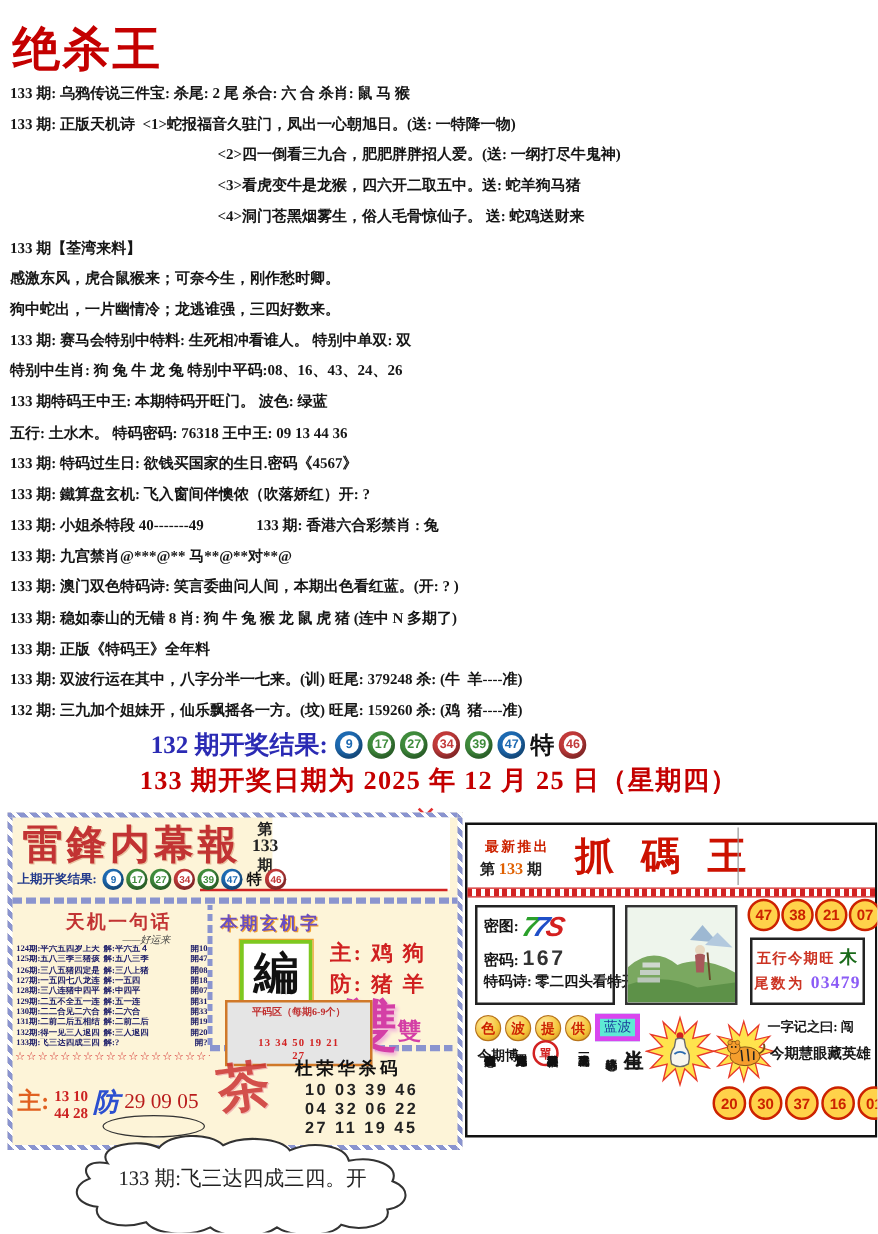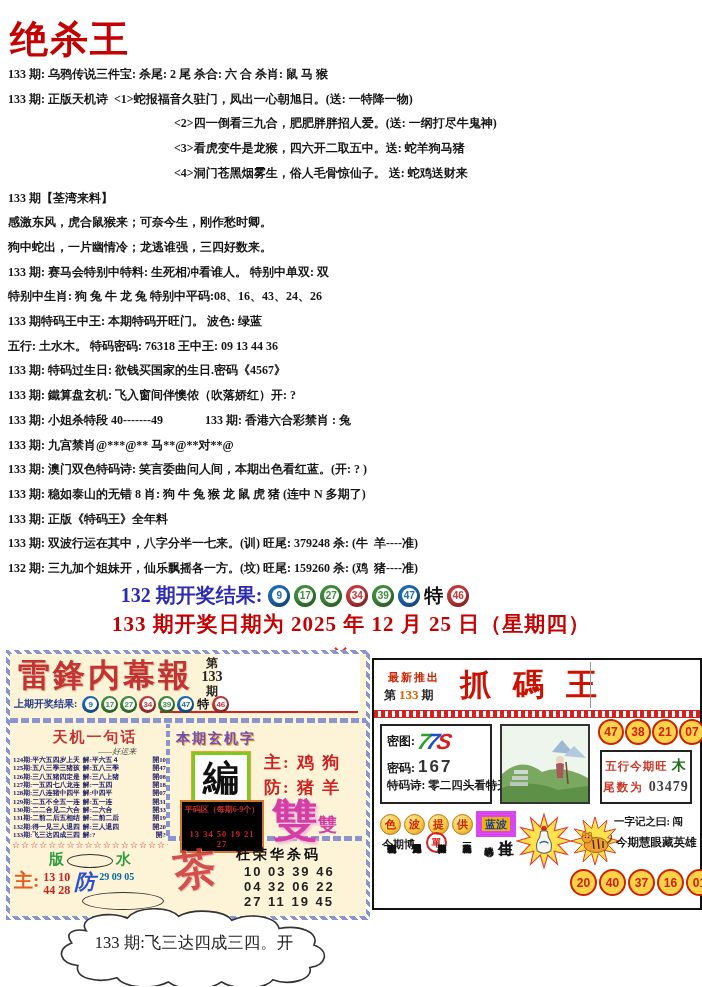--- a/index.html
+++ b/index.html
@@ -49,30 +49,30 @@
   .tj-row{display:flex;white-space:nowrap;font-size:6.8px;font-weight:700;color:#20206a;line-height:8.35px;overflow:hidden}
   .tj-jie{margin-left:3px}
   .tj-kai{margin-left:auto;color:#20206a}
   .tj-stars{position:absolute;left:2px;top:186px;width:156px;text-align:center;color:#d22222;font-size:9px;letter-spacing:1px;overflow:hidden;white-space:nowrap}
   .banshui{position:absolute;left:4px;top:196px;width:152px;text-align:center;color:#2e9e3e;font-size:15px;font-weight:900}
   .oval{display:inline-block;width:44px;height:12px;border:1.5px solid #333;border-radius:50%;vertical-align:middle;margin:0 3px}
   .zf-row{position:absolute;left:4px;top:214px;width:152px;display:flex;align-items:flex-start;gap:4px}
   .zf-zhu{font-size:19px;color:#e06020;font-weight:900}
   .zf-nums1{font-size:12px;color:#cc2222;font-weight:700;line-height:13px;white-space:pre;margin-top:3px}
   .zf-fang{font-size:21px;color:#2b4fd0;font-weight:900;font-style:italic}
-  .zf-nums2{font-size:10px;color:#0369a1;font-weight:700;margin-top:3px}
+  .zf-nums2{font-size:17px;color:#b91c1c;font-weight:400;margin-top:3px}
   .oval2{position:absolute;left:72px;top:238px;width:80px;height:16px;border:1.5px solid #333;border-radius:50%}
 
   .xj-title{position:absolute;left:166px;top:76px;font-size:14px;font-weight:900;color:#6a4ec0;letter-spacing:2px;text-shadow:1px 1px 0 #f0a030}
   .bian-box{position:absolute;left:182px;top:98px;width:52px;height:46px;background:#fff;border:3px solid #7ec820;outline:1px solid #f0a030;
             display:flex;align-items:center;justify-content:center;font-size:36px;font-weight:900;color:#111}
   .zf2{position:absolute;left:254px;top:96px;font-size:17px;font-weight:900;color:#d02020;line-height:25px;letter-spacing:2px;white-space:pre}
   .shuang-big{position:absolute;left:262px;top:136px;font-size:46px;font-weight:900;color:#d43fa6;text-shadow:2px 2px 3px #f0b0d8}
   .shuang-small{position:absolute;left:308px;top:158px;font-size:19px;font-weight:900;color:#d43fa6}
-  .pingma{position:absolute;left:170px;top:146px;width:78px;border:2px solid #d07828;background:#000000;text-align:center;padding:2px 1px}
+  .pingma{position:absolute;left:170px;top:146px;width:78px;border:2px solid #d07828;background:#e5e5e5;text-align:center;padding:2px 18px}
   .pingma-title{font-size:8px;color:#c03030;font-weight:700}
   .pingma-nums{font-size:8.5px;color:#d22222;font-weight:700;letter-spacing:1px;margin-top:14px}
 
   .stamp{position:absolute;left:164px;top:188px;font-size:42px;font-weight:900;color:#cc3333;opacity:.85;transform:rotate(-8deg);text-shadow:1px 1px 0 #f0b0b0}
   .sha-title{position:absolute;left:226px;top:192px;font-size:14px;font-weight:900;color:#111;letter-spacing:3px}
   .sha-rows{position:absolute;left:234px;top:210px;font-size:13px;font-weight:700;color:#222;line-height:15px;letter-spacing:2px;font-family:Liberation Sans, sans-serif}
 
   
   .rp{position:absolute;left:372px;top:658px;width:326px;height:248px;background:#fff;border:2px solid #111}
   .rp-promo{position:absolute;left:14px;top:10px;font-size:11px;color:#cc2200;font-weight:900;letter-spacing:2px}
@@ -89,26 +89,26 @@
   .mima-row .val{font:700 17px "Liberation Sans","DejaVu Sans",sans-serif;color:#333;letter-spacing:2px}
   .teshi-row{font-size:11.5px;font-weight:900;margin-top:1px;white-space:nowrap}
   .rp-paint{position:absolute;left:126px;top:64px;width:90px;height:80px;border:2px solid #333;box-sizing:border-box;overflow:hidden}
   .rp-topcircles{position:absolute;left:224px;top:59px;display:flex;gap:1px}
   .ycircle{width:22px;height:22px;border-radius:50%;background:#ffd24a;border:2px solid #cc2200;color:#cc2200;
            display:flex;align-items:center;justify-content:center;font:900 12px "Liberation Sans","DejaVu Sans",sans-serif}
   .rp-boxB{position:absolute;left:226px;top:90px;width:92px;height:54px;border:2px solid #222;box-sizing:border-box;text-align:center;padding-top:5px}
   .wuxing{font-size:11.5px;color:#cc3322;font-weight:900;letter-spacing:1px}
   .wuxing .wood{font-size:14px;color:#1a6b1a}
   .weishu{font-size:11.5px;color:#cc3322;font-weight:900;letter-spacing:2px;margin-top:4px}
-  .weishu .val{font-size:14px;color:#404040;letter-spacing:1px}
+  .weishu .val{font-size:14px;color:#8b5cf6;letter-spacing:1px}
 
   .rp-sebo{position:absolute;left:6px;top:151px;display:flex;gap:3px;align-items:center}
   .sebo-c{width:19px;height:19px;border-radius:50%;background:radial-gradient(circle at 35% 30%,#ffe9a0,#f5c63a 60%,#c98a20);
           border:1px solid #b8741a;color:#cc2200;display:flex;align-items:center;justify-content:center;font-size:11px;font-weight:900}
-  .lanbo{background:#eab308;border:6px solid #d946ef;color:#1a3c99;font-size:11px;font-weight:700;padding:0 3px;line-height:14px}
+  .lanbo{background:#5eead4;border:4px solid #d946ef;color:#1a3c99;font-size:11px;font-weight:400;padding:0 3px;line-height:14px}
   .rp-jqb{position:absolute;left:8px;top:177px;font-size:11px;font-weight:900}
   .rp-dan{position:absolute;left:52px;top:172px;width:17px;height:17px;border:2px solid #d22222;border-radius:50%;color:#d22222;
           display:flex;align-items:center;justify-content:center;font-size:10px;font-weight:900}
   .rp-poems{position:absolute;left:12px;top:177px;height:64px;display:flex;gap:13px}
   .poem-col{writing-mode:vertical-rl;text-orientation:upright;font-size:9px;font-weight:900;color:#111;letter-spacing:0px;line-height:12px}
   .poem-title{position:absolute;left:108px;top:180px;writing-mode:vertical-rl;text-orientation:upright;font-size:9px;font-weight:900;height:58px}
   .shengxiao{position:absolute;left:121px;top:167px;writing-mode:vertical-rl;text-orientation:upright;font-size:16px;font-weight:900}
   .star{position:absolute}
   .star1{left:142px;top:150px;width:56px;height:62px}
   .star2{left:196px;top:150px;width:50px;height:62px}
@@ -257,23 +257,20 @@
           <span class="tj-jie">解:三人退四</span>
           <span class="tj-kai">開20</span>
         </div>
         <div class="tj-row">
           <span class="tj-clue">133期:飞三达四成三四</span>
           <span class="tj-jie">解:?</span>
           <span class="tj-kai">開?</span>
         </div>
       </div>
     <div class="tj-stars">☆☆☆☆☆☆☆☆☆☆☆☆☆☆☆☆☆☆</div>
-    <div class="banshui">
-      <span>版</span><span class="oval"></span><span>水</span>
-    </div>
     <div class="zf-row">
       <span class="zf-zhu">主:</span>
       <span class="zf-nums1">13 10
 44 28</span>
       <span class="zf-fang">防</span>
       <span class="zf-nums2">29 09 05</span>
     </div>
     <div class="oval2"></div>
 
     <div class="xj-title">本期玄机字</div>
@@ -396,21 +393,21 @@
         <circle cx="31" cy="43" r="1.5" fill="#111"></circle>
         <circle cx="37" cy="43" r="1.5" fill="#111"></circle>
         <path d="M74,54 Q86,48 82,38" fill="none" stroke="#7a4a10" stroke-width="3"></path>
       </svg>
     </div>
 
     <div class="rp-yizi">一字记之曰: 闯</div>
     <div class="rp-huiyan">今期慧眼藏英雄</div>
     <div class="rp-bcircles" id="rp-bcircles">
         <span class="ycircle">20</span>
-        <span class="ycircle">40</span>
+        <span class="ycircle">30</span>
         <span class="ycircle">37</span>
         <span class="ycircle">16</span>
         <span class="ycircle">01</span>
       </div>
   </div>
 
   <div class="bubble">
     <svg width="370" height="78" viewBox="0 0 360 76">
       <path d="M 70,22 C 60,8 95,2 110,10 C 120,-2 150,-2 160,8 C 175,0 205,2 212,12 C 230,4 255,8 258,20 C 278,16 298,24 292,36 C 308,42 304,56 288,58 C 292,70 268,76 252,70 C 244,80 214,80 202,72 C 188,82 160,80 150,72 C 134,80 108,78 100,68 C 80,74 58,68 62,56 C 44,54 40,40 56,34 C 48,24 58,20 70,22 Z" fill="#ffffff" stroke="#333" stroke-width="1.6"></path>
     </svg>

